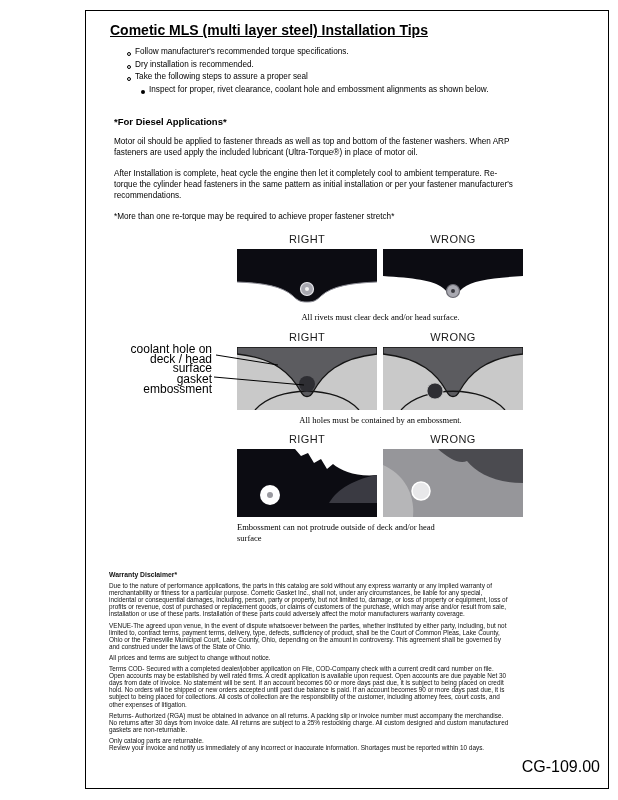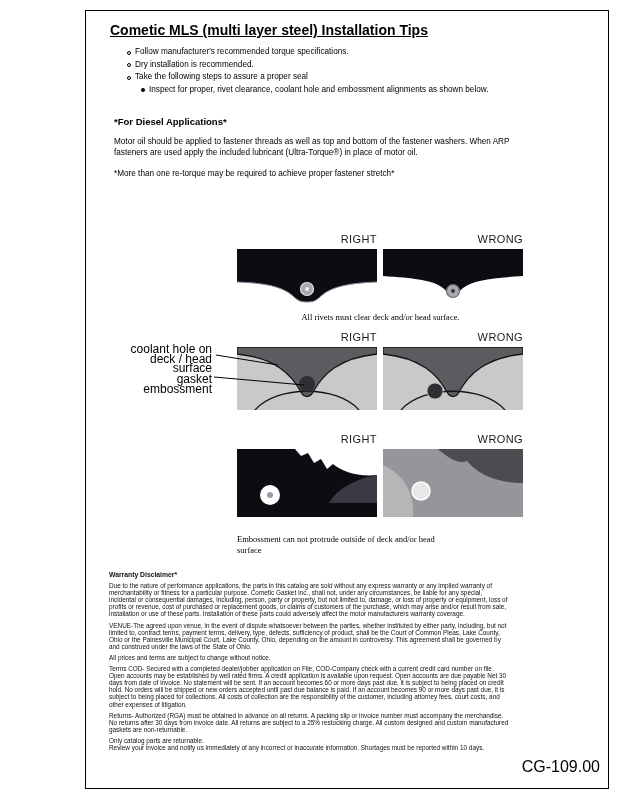--- a/index.html
+++ b/index.html
@@ -16,43 +16,43 @@
     border:1px solid #000; background:#fff;
   }
 
   .title {
     position:absolute; left:24px; top:11px;
     font-size:14px; font-weight:bold; text-decoration:underline;
     white-space:nowrap;
   }
 
   .tips { position:absolute; left:17px; top:36px; width:420px; font-size:8.2px; }
-  .tip-row { display:flex; align-items:center; margin-bottom:3.6px;padding-left:24px; }
+  .tip-row { display:flex; align-items:flex-end; margin-bottom:3.6px;padding-left:24px; }
   .marker { flex:0 0 auto; width:4px; height:4px; border-radius:50%; margin:2px 4px 0 0; }
   .hollow { border:1px solid #000; background:#fff; }
   .filled { background:#000; }
   .subtips { margin-left:14px; }
 
   .diesel { position:absolute; left:28px; top:105px; width:404px; font-size:8.2px; line-height:11px; }
   .diesel-heading { font-size:9.5px; font-weight:bold; margin-bottom:9px; }
   .diesel p { margin-bottom:10px; }
   .diesel .note { margin-bottom:12px; }
 
-  .lbl { position:absolute; width:140px; text-align:right; font-size:11px; letter-spacing:0.4px; color:#1a1a1a; }
+  .lbl { position:absolute; width:140px; text-align:center; font-size:11px; letter-spacing:0.4px; color:#1a1a1a; }
   .lbl.l-left { left:151px; }
   .lbl.l-right { left:297px; }
 
   .panel { position:absolute; width:140px; line-height:0; }
   .panel.p-left { left:151px; }
   .panel.p-right { left:297px; }
   .panel svg { display:block; }
 
   .cap { position:absolute; font-size:8.5px; color:#000;font-family:Liberation Serif, serif; }
   .cap-center { left:151px; width:287px; text-align:center; }
-  .cap3 { left:151px; width:212px; line-height:10.5px;margin-top:12px; }
+  .cap3 { left:151px; width:212px; line-height:10.5px; }
 
   .ann { position:absolute; left:28px; width:98px; text-align:right; font-size:12px; line-height:9.5px; }
   .ann-lines { position:absolute; left:128px; top:338px; z-index:5; pointer-events:none; }
 
   .disc { position:absolute; left:23px; top:560px; width:400px; font-size:6.4px; line-height:7.1px; color:#111; }
   .disc-heading { font-weight:bold; font-size:6.8px; margin-bottom:4px; }
   .disc p { margin-bottom:4px; }
   .disc p.tight { margin-bottom:0; }
 
   .footer-code { position:absolute; right:8px; top:747px; font-size:16px; }
@@ -81,20 +81,21 @@
       <div class="tip-row">
         <span class="marker filled"></span>
         <span>Inspect for proper, rivet clearance, coolant hole and embossment alignments as shown below.</span>
       </div>
     </div>
   </div>
 
   <div class="diesel">
     <div class="diesel-heading">*For Diesel Applications*</div>
     <p>Motor oil should be applied to fastener threads as well as top and bottom of the fastener washers. When ARP fasteners are used apply the included lubricant (Ultra-Torque®) in place of motor oil.</p>
+    <p>After Installation is complete, heat cycle the engine then let it completely cool to ambient temperature. Re-torque the cylinder head fasteners in the same pattern as initial installation or per your fastener manufacturer's recommendations.</p>
     <p class="note">*More than one re-torque may be required to achieve proper fastener stretch*</p>
   </div>
 
   <div class="lbl l-left" style="top:222px;">RIGHT</div>
   <div class="lbl l-right" style="top:222px;">WRONG</div>
 
   <div class="panel p-left" style="top:238px;">
     <svg viewBox="0 0 140 58" width="140" height="58">
       <rect width="140" height="58" fill="#0c0c12"></rect>
       <path d="M0,33 C26,34 45,37 56,47 C61,52 64,53 70,53 C76,53 79,52 84,47 C95,37 114,34 140,33 L140,58 L0,58 Z" fill="#ffffff"></path>
@@ -138,20 +139,21 @@
     </svg>
   </div>
   <div class="panel p-right" style="top:336px;">
     <svg viewBox="0 0 140 63" width="140" height="63">
       <rect width="140" height="63" fill="#c9c9c9"></rect>
       <path d="M0,0 L140,0 L140,7 C102,11 86,27 76,45 C73,51 67,51 64,45 C54,27 38,11 0,7 Z" fill="#5c5c60" stroke="#141414" stroke-width="1.3"></path>
       <path d="M18,63 C40,38 100,38 122,63" fill="none" stroke="#141414" stroke-width="1.3"></path>
       <circle cx="52" cy="44" r="8" fill="#2e2e33" stroke="#c9c9c9" stroke-width="0.8"></circle>
     </svg>
   </div>
+  <div class="cap cap-center" style="top:404px;">All holes must be contained by an embossment.</div>
 
   <div class="lbl l-left" style="top:422px;">RIGHT</div>
   <div class="lbl l-right" style="top:422px;">WRONG</div>
 
   <div class="panel p-left" style="top:438px;">
     <svg viewBox="0 0 140 68" width="140" height="68">
       <rect width="140" height="68" fill="#0c0c12"></rect>
       <path d="M58,0 L140,0 L140,26 C120,28 104,22 96,15 L90,20 L84,10 L77,14 L71,4 L64,7 Z" fill="#ffffff"></path>
       <path d="M140,26 C118,30 100,40 92,54 L140,54 Z" fill="#3a3a42"></path>
       <circle cx="33" cy="46" r="10" fill="#ffffff"></circle>

